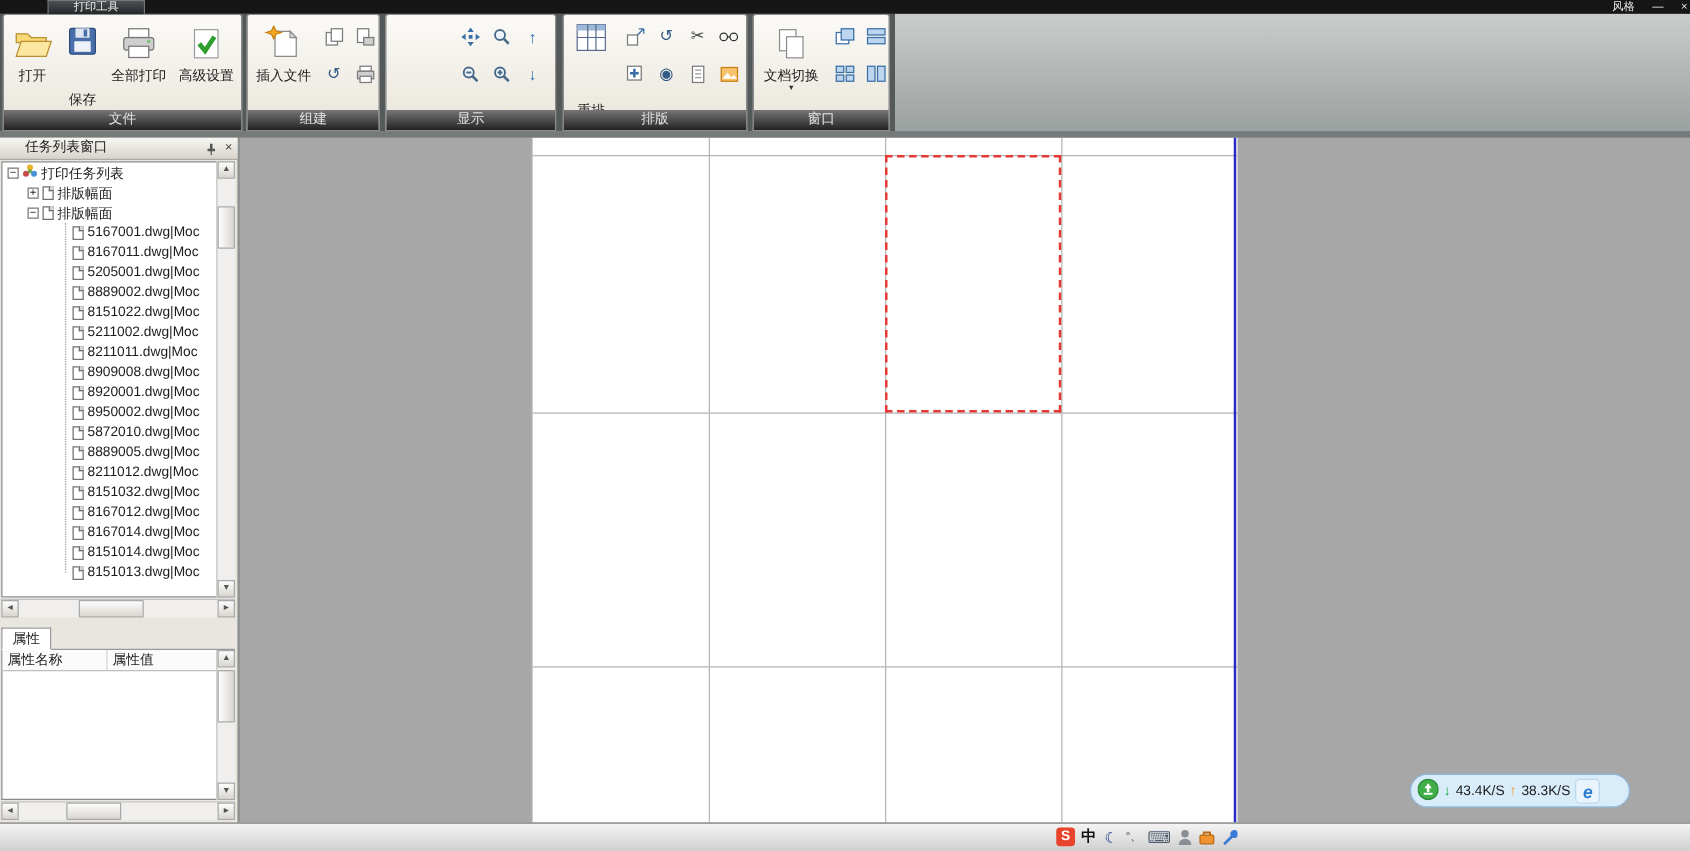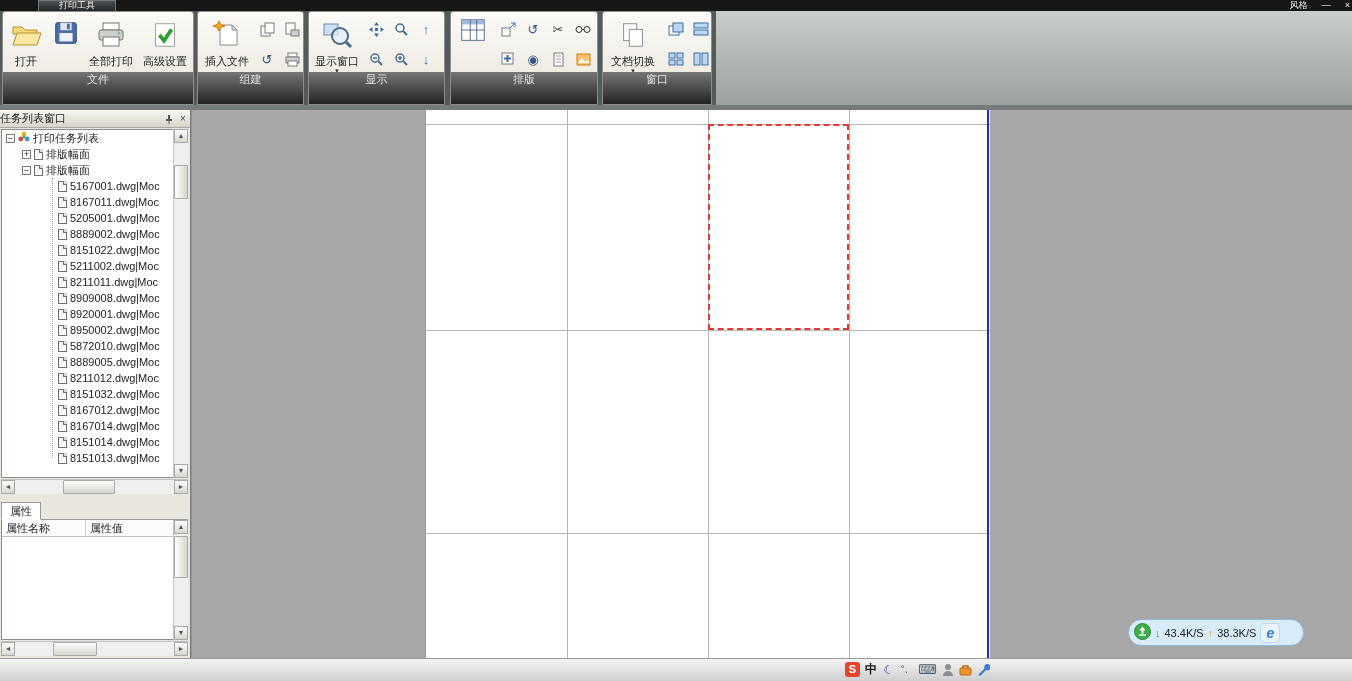--- a/index.html
+++ b/index.html
@@ -17,40 +17,40 @@
               color:#e8e8e8; font-size:9px; }
   .tb-btn { cursor:default; line-height:9px; }
 
   
   .ribbon { left:0; top:11px; width:1352px; height:94px; background:#54595a; z-index:20; }
   .ribbon-light { left:716px; top:0; right:0; height:94px;
                   background:linear-gradient(#c9cdcc,#9ba1a0); }
   .ribbon-under { left:0; top:105px; width:1352px; height:5px; background:#757b7b; z-index:20; }
   .grp { position:absolute; top:0; height:94px; background:linear-gradient(#fbfaf7,#e9e5da);
          border:1px solid #8d8d8d; border-radius:3px 3px 0 0; overflow:hidden; }
-  .grp-label { position:absolute; left:0; right:0; bottom:0; height:32px;
+  .grp-label { position:absolute; left:0; right:0; bottom:0; height:16px;
                background:linear-gradient(#767676,#232323); color:#e3e3e3;
                font-size:11px; line-height:15px; text-align:center; }
   .grp-body { position:absolute; left:0; right:0; top:0; height:78px; }
   .big-btn { position:absolute; top:3px; height:72px; display:flex; flex-direction:column;
              align-items:center; justify-content:flex-start; font-size:11px; cursor:default; }
   .big-btn .bico { height:40px; display:flex; align-items:center; justify-content:center; }
   .big-btn .blabel { line-height:13px; white-space:nowrap; }
   .caret { font-size:6px; color:#333; line-height:7px; }
   .sm-row { position:absolute; display:flex; gap:3px; }
   .sm-btn { width:22px; height:22px; display:flex; align-items:center; justify-content:center;
             border:1px solid transparent; border-radius:2px; font-size:13px; color:#345a86; }
   .glyph-blue { color:#2f6eb2; font-weight:bold; }
 
   
   .task-panel { left:0; top:110px; width:191px; height:548px; background:#e9e6e0;
                 border-right:1px solid #7c7c7c; z-index:10; }
   .panel-header { position:absolute; left:0; top:0; width:190px; height:18px;
                   background:linear-gradient(#f8f7f4,#d8d4ca); border-bottom:1px solid #a8a8a8;
-                  font-size:11px; line-height:17px; padding-left:0; display:flex; align-items:center; }
+                  font-size:11px; line-height:17px; padding-left:20px; display:flex; align-items:center; }
   .panel-header .ph-title { flex:1; }
   .ph-ico { width:14px; height:14px; display:flex; align-items:center; justify-content:center;
             font-size:10px; color:#444; }
   .tree-box { position:absolute; left:1px; top:19px; width:187px; height:349px;
               background:#fff; border:1px solid #8c8c8c; overflow:hidden; }
   .trow { height:16px; display:flex; align-items:center; gap:3px; font-size:11px; white-space:nowrap; }
   .exp { width:9px; height:9px; border:1px solid #7a7a7a; background:#fff; font-size:9px;
          line-height:7px; text-align:center; display:inline-block; flex:0 0 auto; }
   .page-ico { width:9px; height:11px; background:#fff; border:1px solid #6f6f6f;
               position:relative; flex:0 0 auto; }
@@ -217,31 +217,20 @@
               <rect x="3" y="9" width="9" height="5" fill="#fff" stroke="#7a7a7a"></rect>
             </svg>
         </span>
       </div>
     </div>
     <div class="grp-label">组建</div>
   </div>
 
   <div class="grp" style="left:308px; width:137px;">
     <div class="grp-body">
-      <div class="big-btn" style="left:2px; width:52px;">
-        <span class="bico">
-          <svg width="32" height="32" viewBox="0 0 32 32">
-              <rect x="3" y="5" width="14" height="11" fill="#cfe0f0" stroke="#6a8fb5"></rect>
-              <circle cx="19" cy="17" r="8" fill="rgba(225,238,250,0.7)" stroke="#4a6a8a" stroke-width="2"></circle>
-              <line x1="25" y1="23" x2="30" y2="28" stroke="#4a6a8a" stroke-width="3"></line>
-            </svg>
-        </span>
-        <span class="blabel">显示窗口</span>
-        <span class="caret">▼</span>
-      </div>
       <div class="sm-row" style="left:56px; top:6px;">
         <span class="sm-btn">
           <svg width="15" height="15">
               <path d="M7.5 0 l2.5 3.5 h-5z M15 7.5 l-3.5 2.5 v-5z M7.5 15 l-2.5 -3.5 h5z M0 7.5 l3.5 -2.5 v5z" fill="#3a6ea5"></path>
               <rect x="6" y="6" width="3" height="3" fill="#3a6ea5"></rect>
             </svg>
         </span>
         <span class="sm-btn">
           <svg width="15" height="15">
               <circle cx="6" cy="6" r="4" fill="#eef4fb" stroke="#4a6a8a" stroke-width="1.5"></circle>

